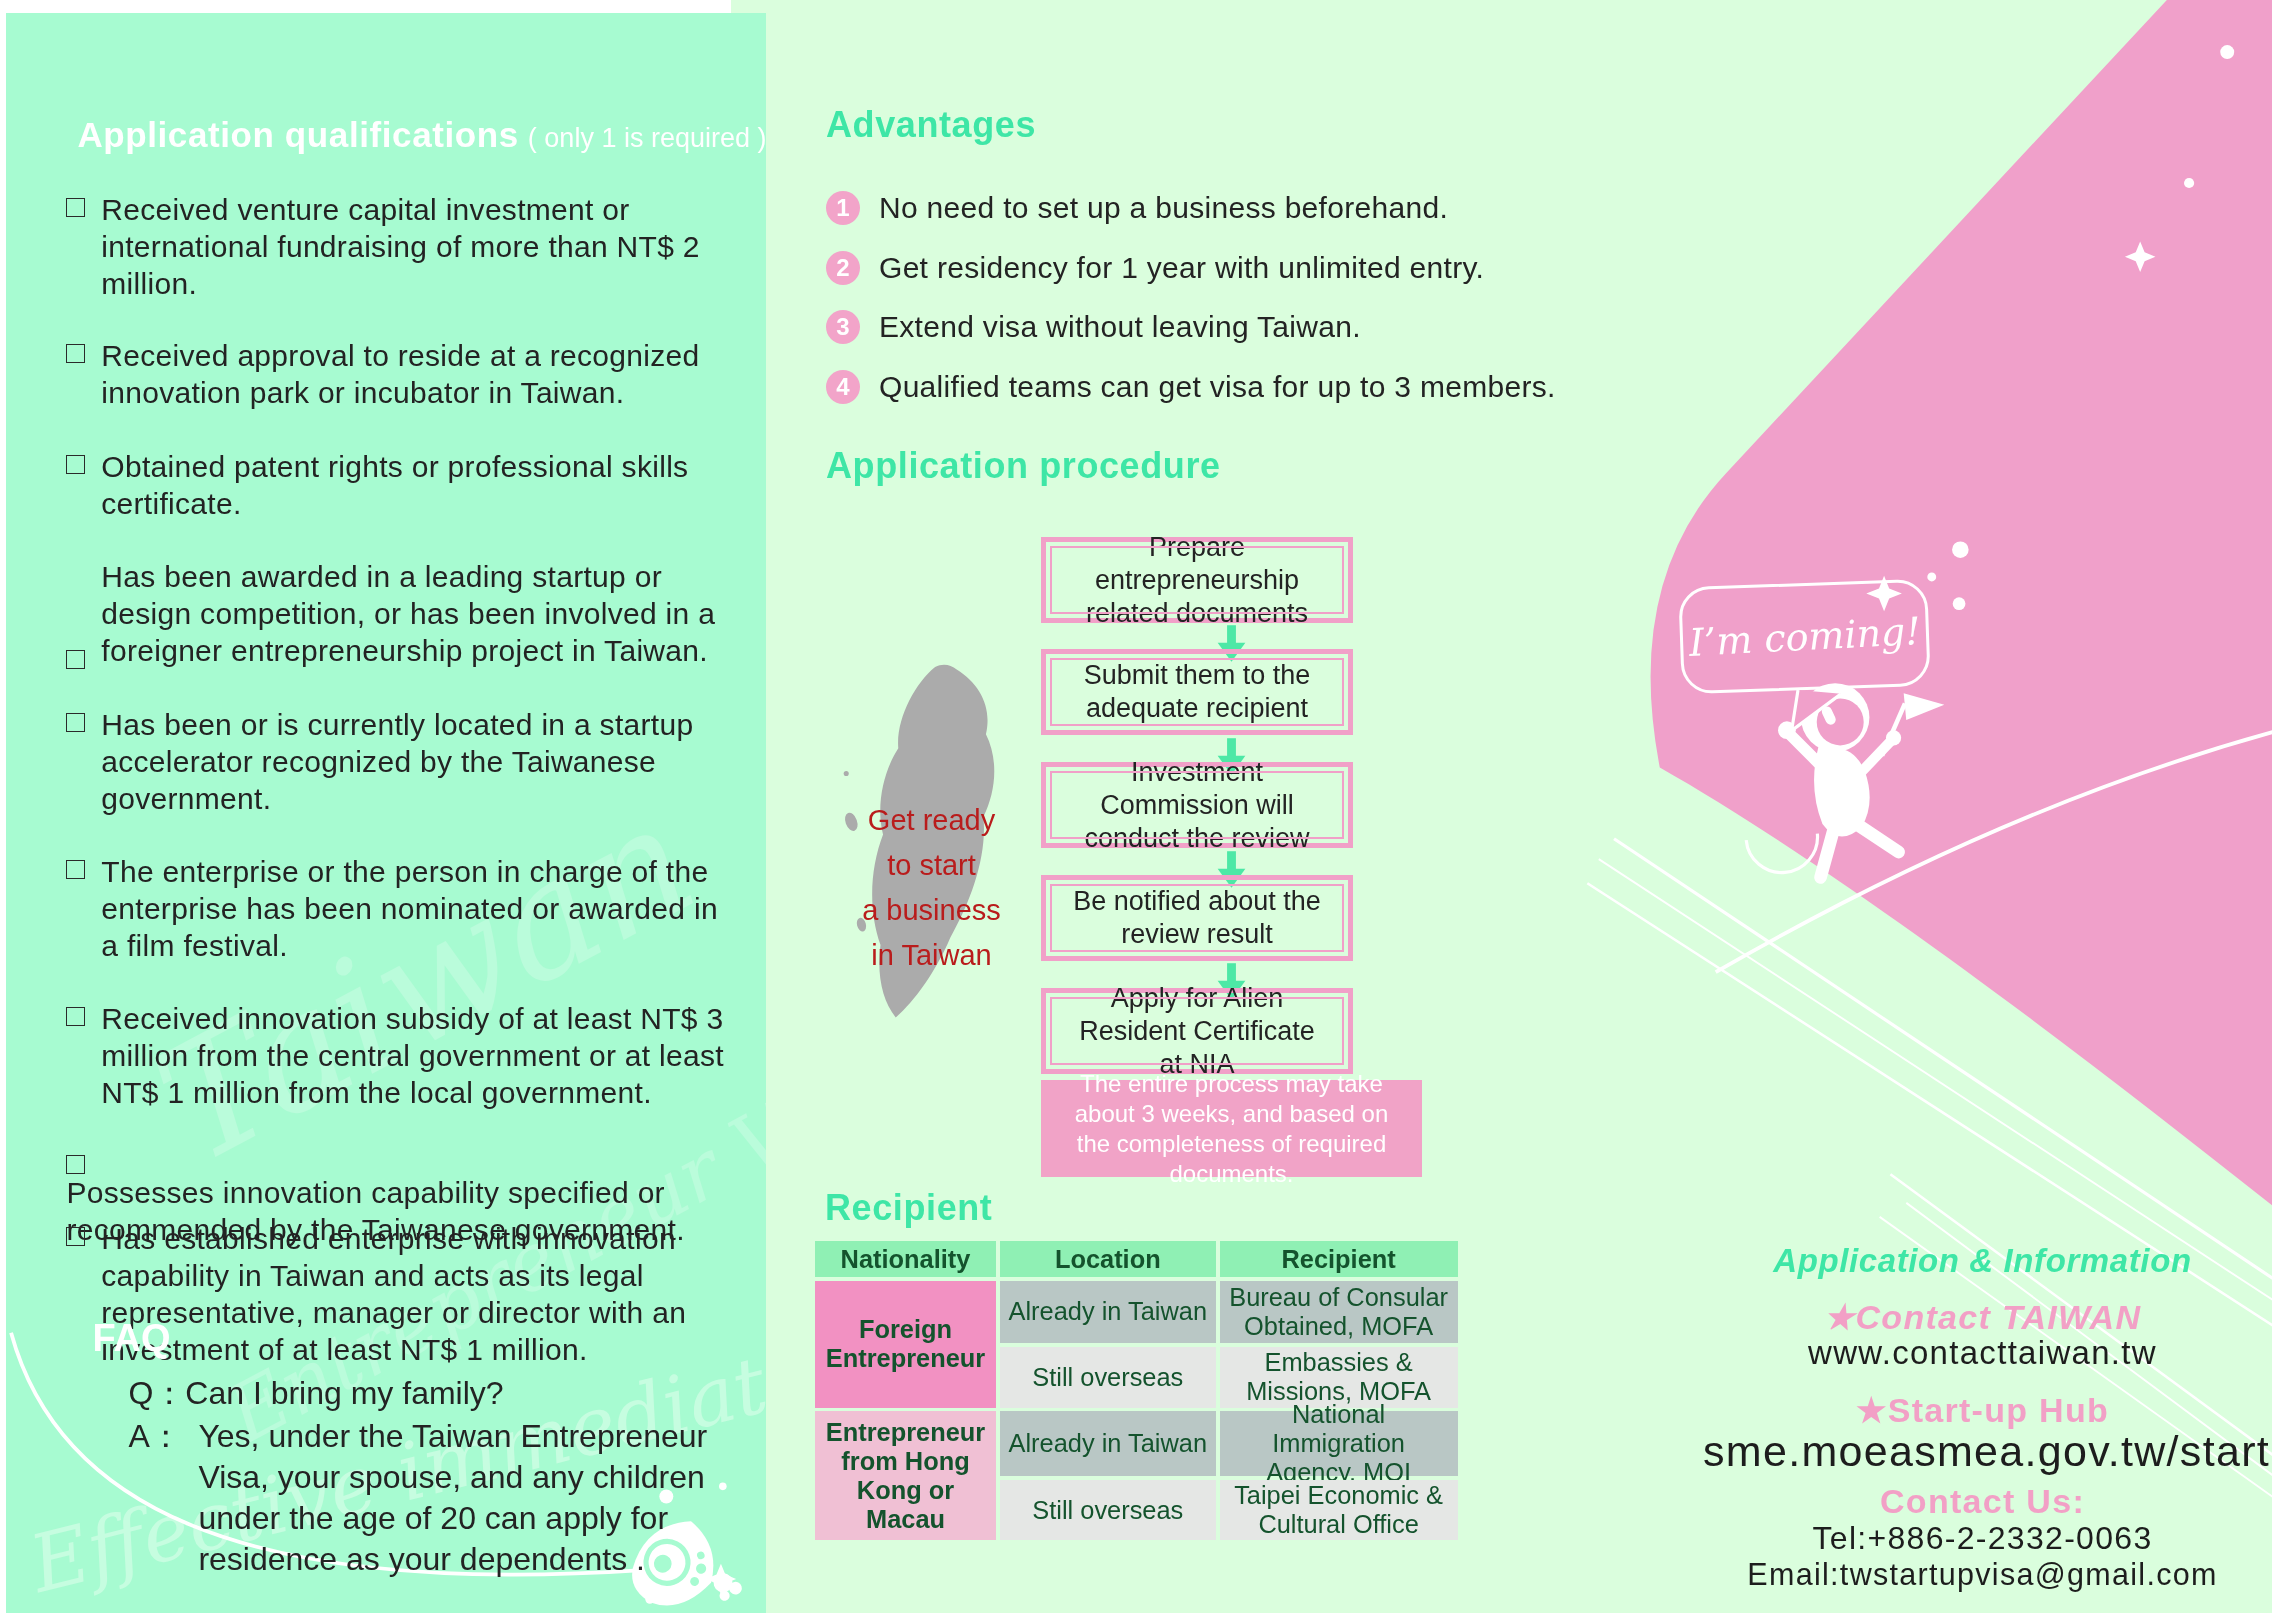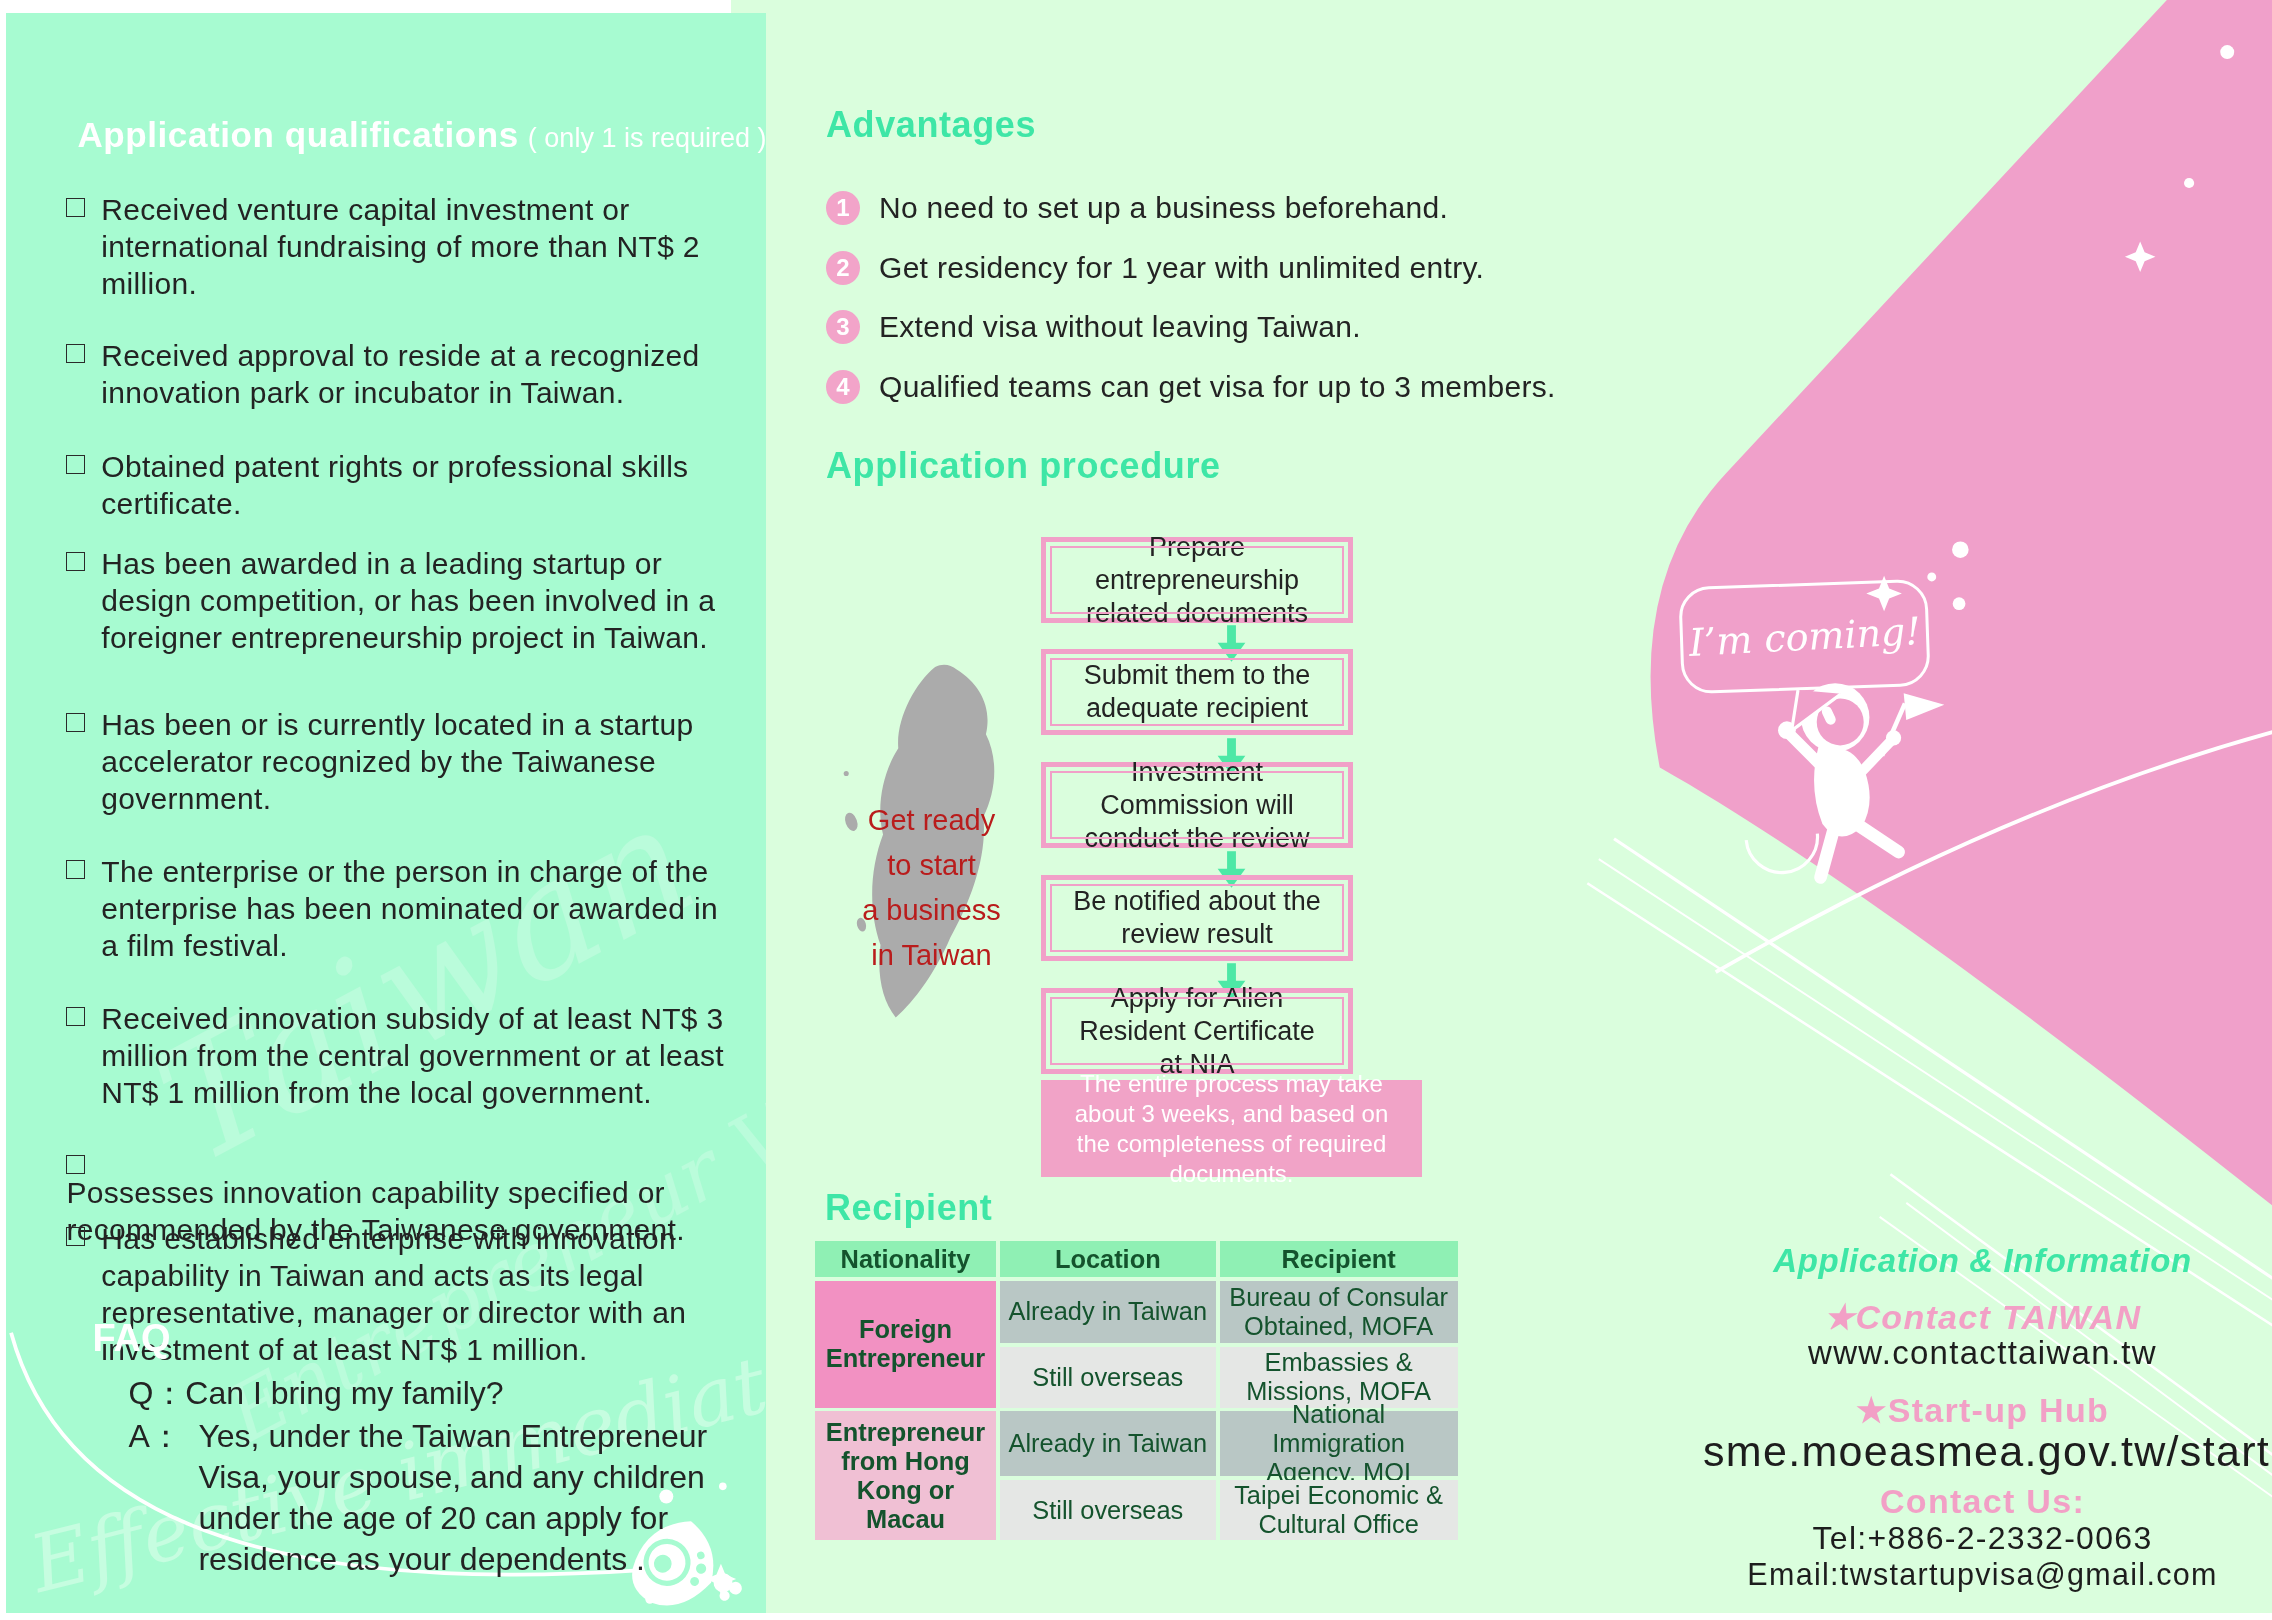--- a/index.html
+++ b/index.html
@@ -147,21 +147,21 @@
         <div>Received venture capital investment or international fundraising of more than NT$ 2 million.</div>
       </div>
     <div class="qual-item" style="top:324px;">
         <span class="cb"></span>
         <div>Received approval to reside at a recognized innovation park or incubator in Taiwan.</div>
       </div>
     <div class="qual-item" style="top:435px;">
         <span class="cb"></span>
         <div>Obtained patent rights or professional skills certificate.</div>
       </div>
-    <div class="qual-item" style="top:532px;">
+    <div class="qual-item" style="top:545px;align-items:flex-end;">
         <span class="cb"></span>
         <div>Has been awarded in a leading startup or design competition, or has been involved in a foreigner entrepreneurship project in Taiwan.</div>
       </div>
     <div class="qual-item" style="top:693px;">
         <span class="cb"></span>
         <div>Has been or is currently located in a startup accelerator recognized by the Taiwanese government.</div>
       </div>
     <div class="qual-item" style="top:840px;">
         <span class="cb"></span>
         <div>The enterprise or the person in charge of the enterprise has been nominated or awarded in a film festival.</div>

